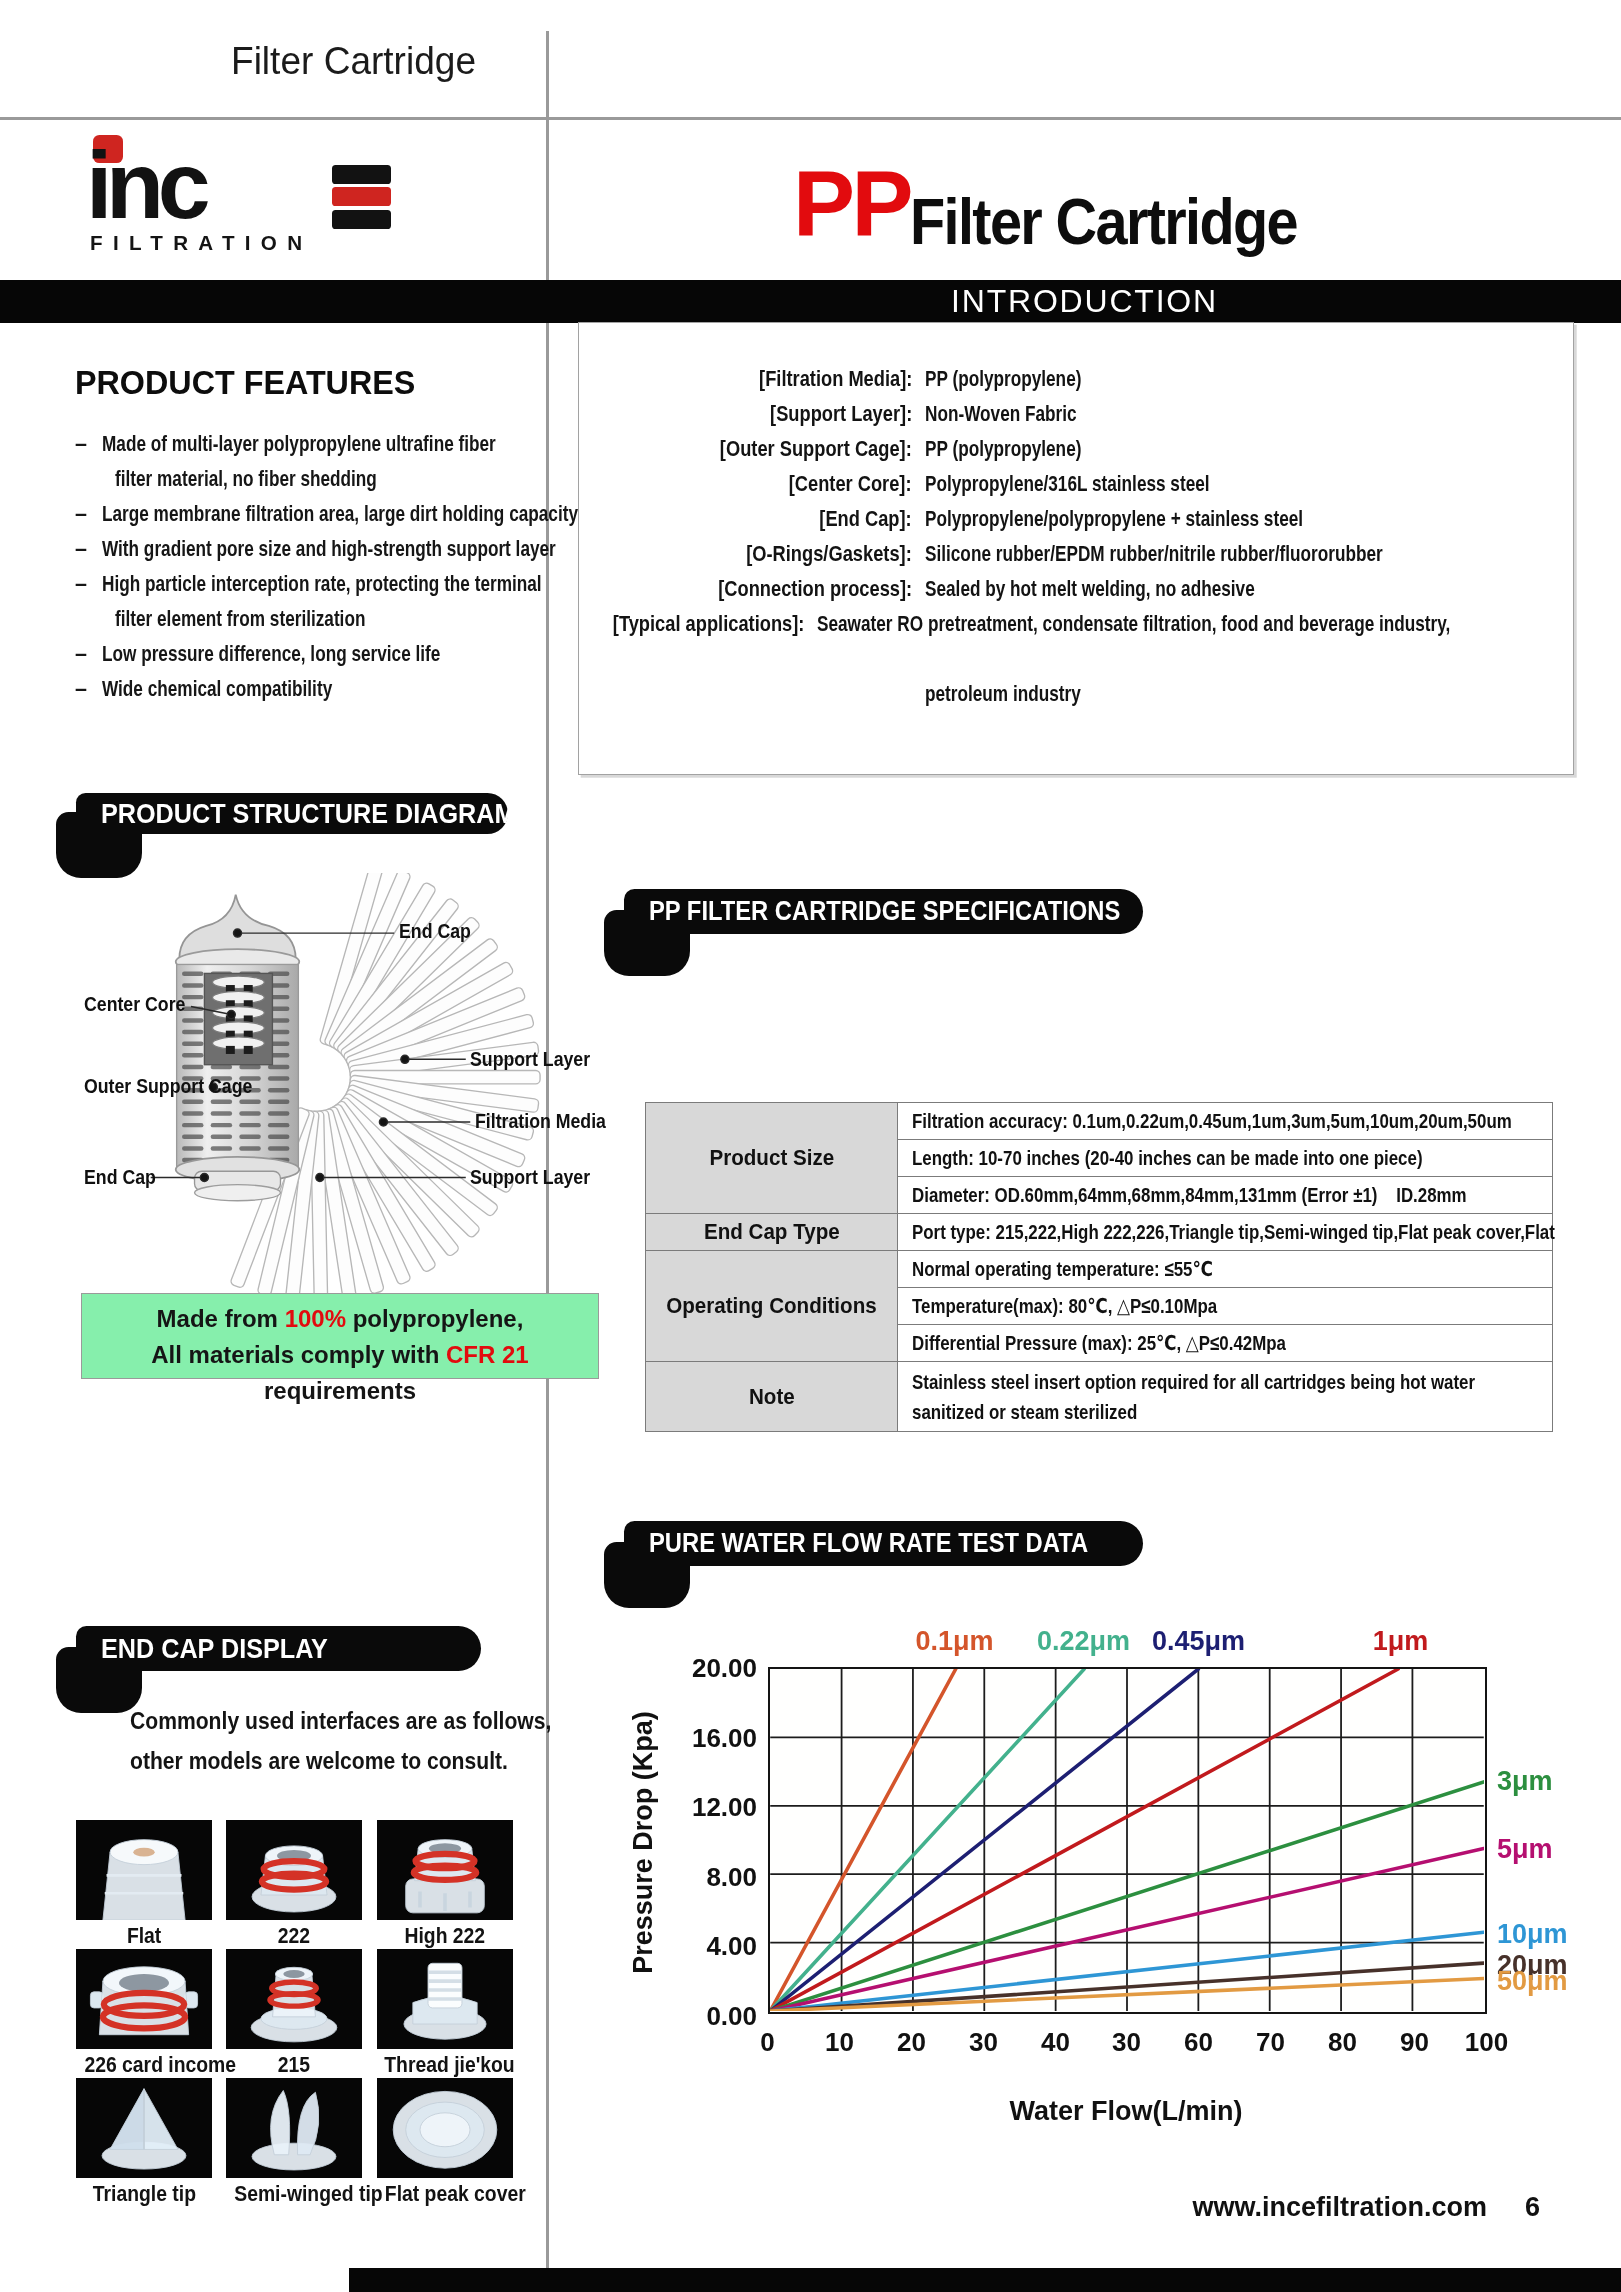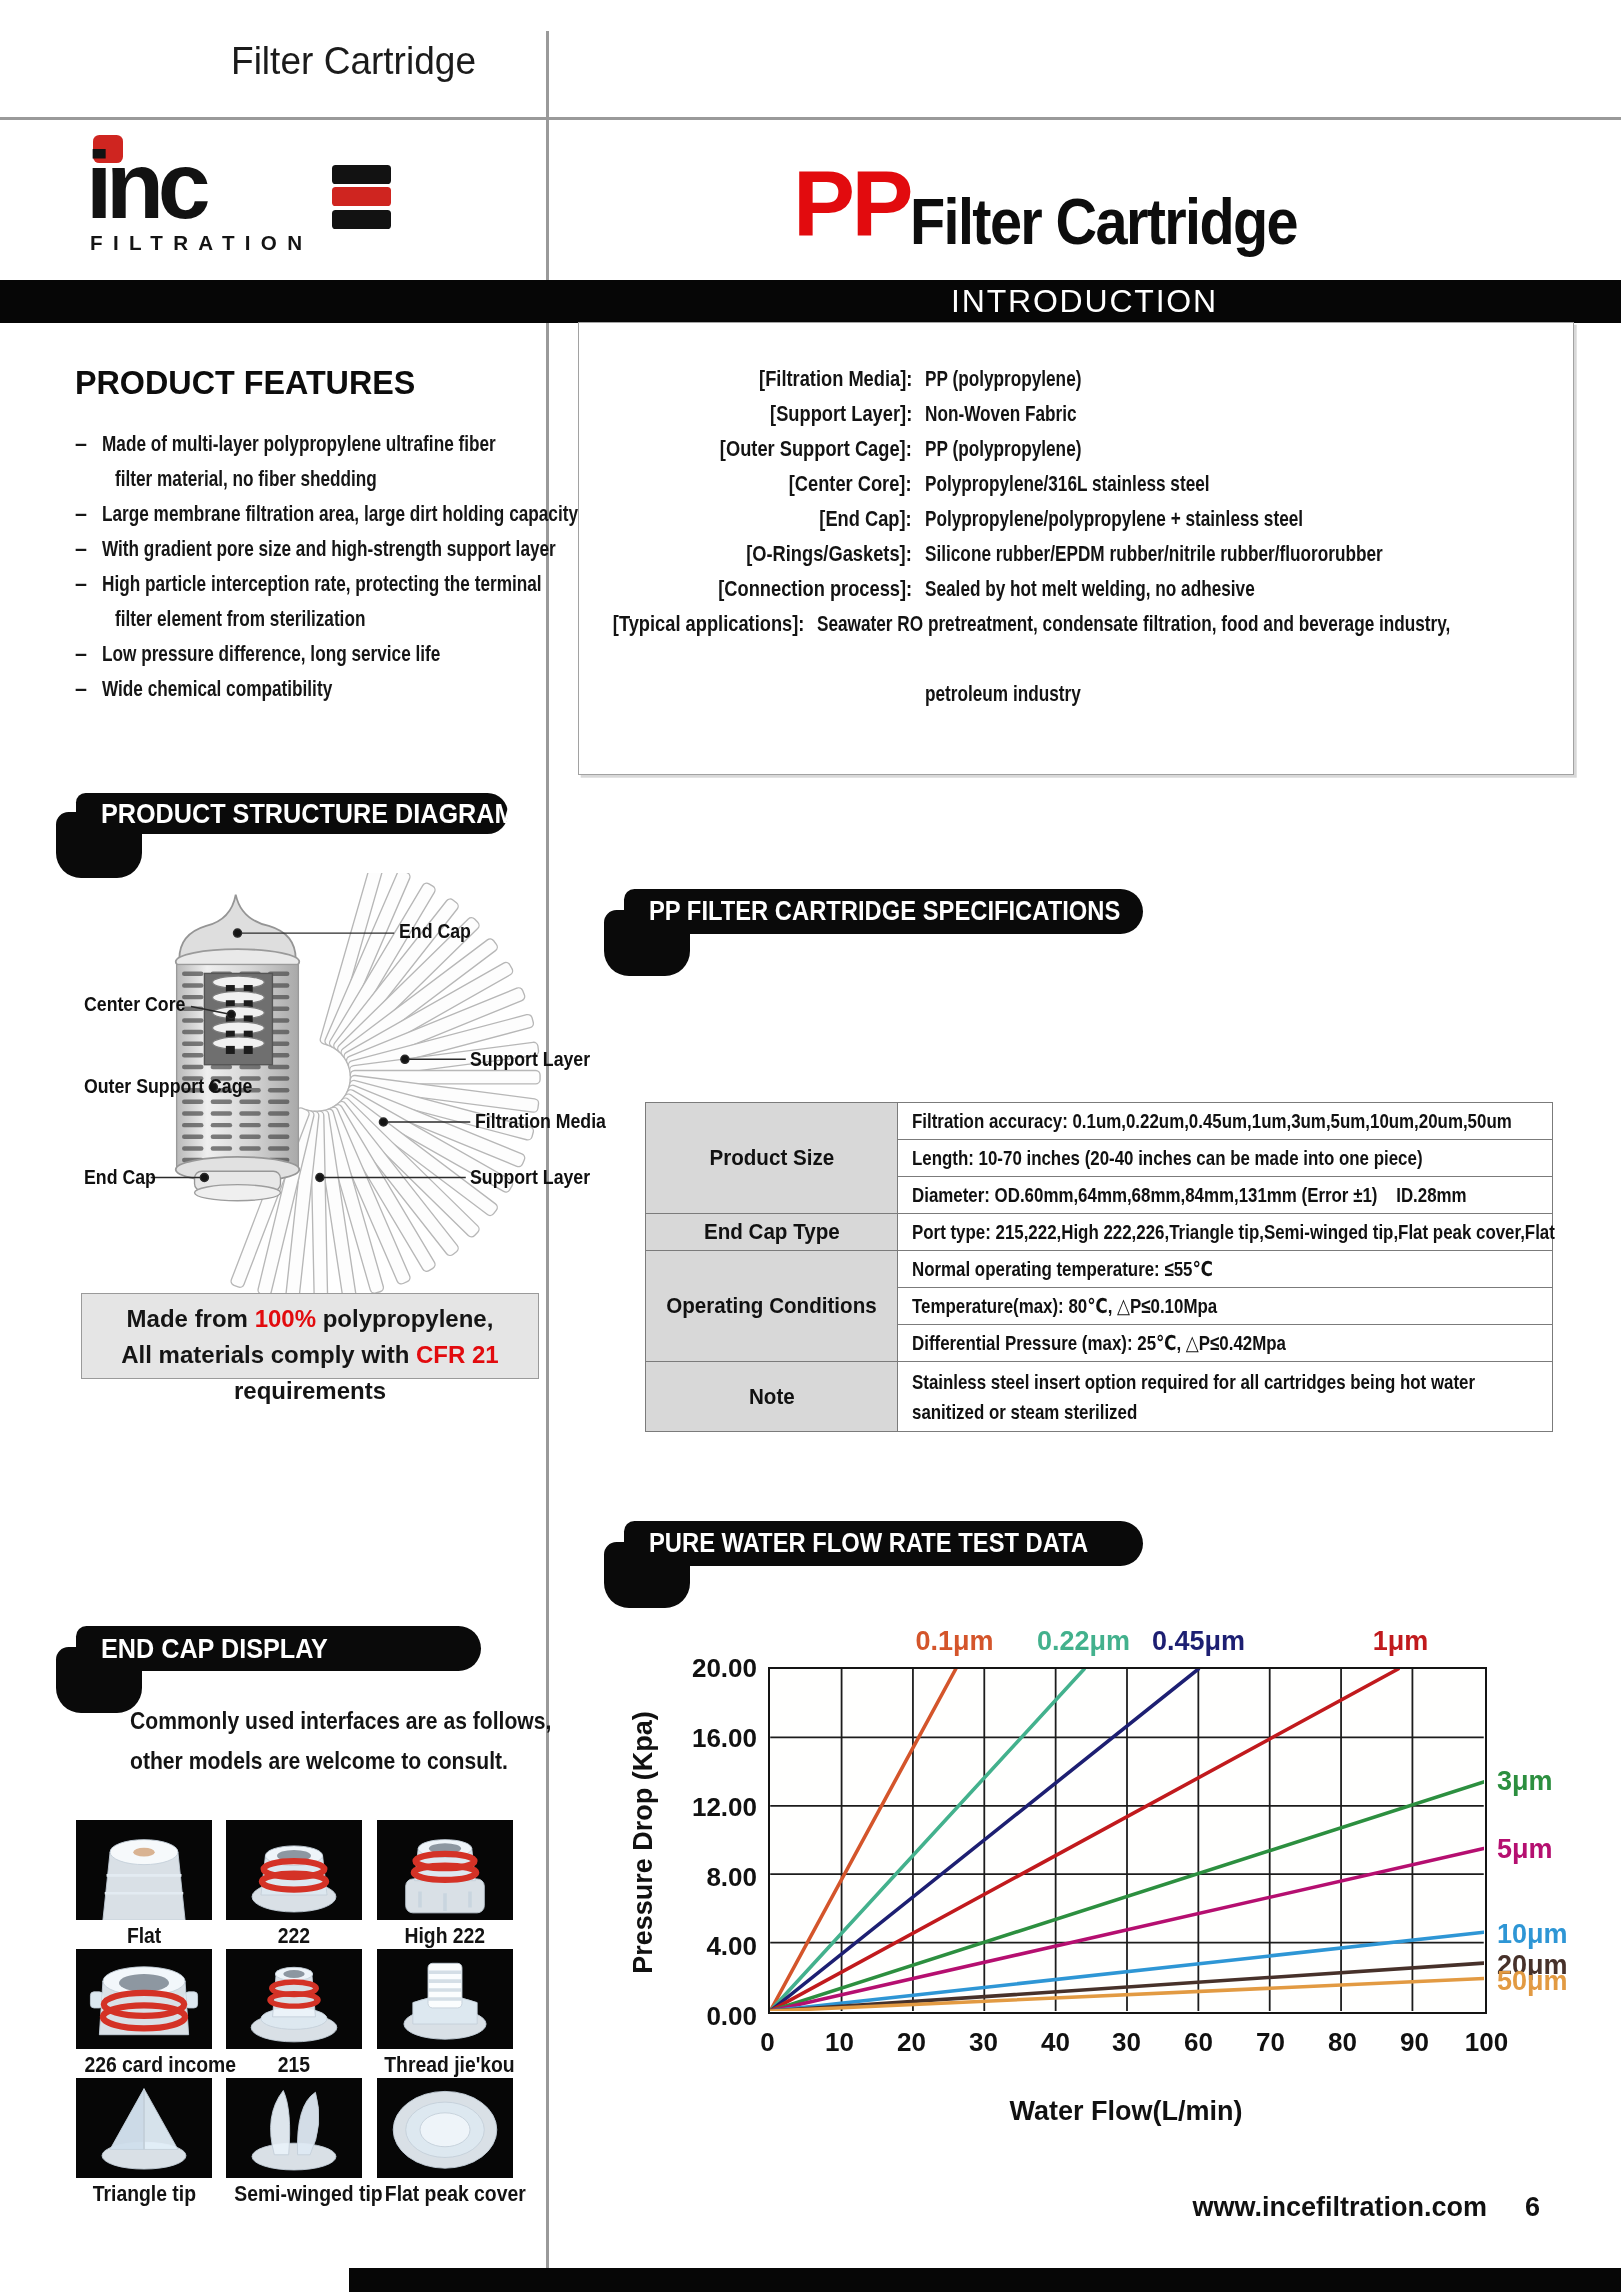--- a/index.html
+++ b/index.html
@@ -53,21 +53,21 @@
   #pill-structure{left:76px;top:793px;width:432px;height:41px;font-size:28px;}
   #pill-specs{left:624px;top:889px;width:519px;height:45px;font-size:27px;}
   #pill-flow{left:624px;top:1521px;width:519px;height:45px;font-size:27px;}
   #pill-endcap{left:76px;top:1626px;width:405px;height:45px;font-size:28px;}
 
   
   #diagram-wrap{left:54px;top:873px;width:555px;height:421px;}
   .diag-label{position:absolute;font-size:19.7px;font-weight:600;color:#101010;white-space:nowrap;}
 
   
-  #made-box{left:81px;top:1293px;width:458px;height:86px;border:1.8px solid #9a9a9a;background:#e5e5e5;text-align:center;}
+  #made-box{left:81px;top:1293px;width:518px;height:86px;border:1.8px solid #9a9a9a;background:#86efac;text-align:center;}
   .made-line{font-size:24px;font-weight:700;color:#151515;line-height:36px;}
   .red-em{color:#e20b0e;font-weight:800;}
   #made-box .made-line:first-child{margin-top:7.2px;}
 
   
   #specs-table-wrap{left:645px;top:1102px;width:908px;}
   #specs-table-wrap table{border-collapse:collapse;table-layout:fixed;width:908px;}
   #specs-table-wrap td{border:1.8px solid #7b7b7b;padding:0;vertical-align:middle;}
   td.tl{width:252px;background:#d8d8d8;text-align:center;font-size:22.4px;font-weight:700;color:#111;}
   td.tv{background:#fff;}

